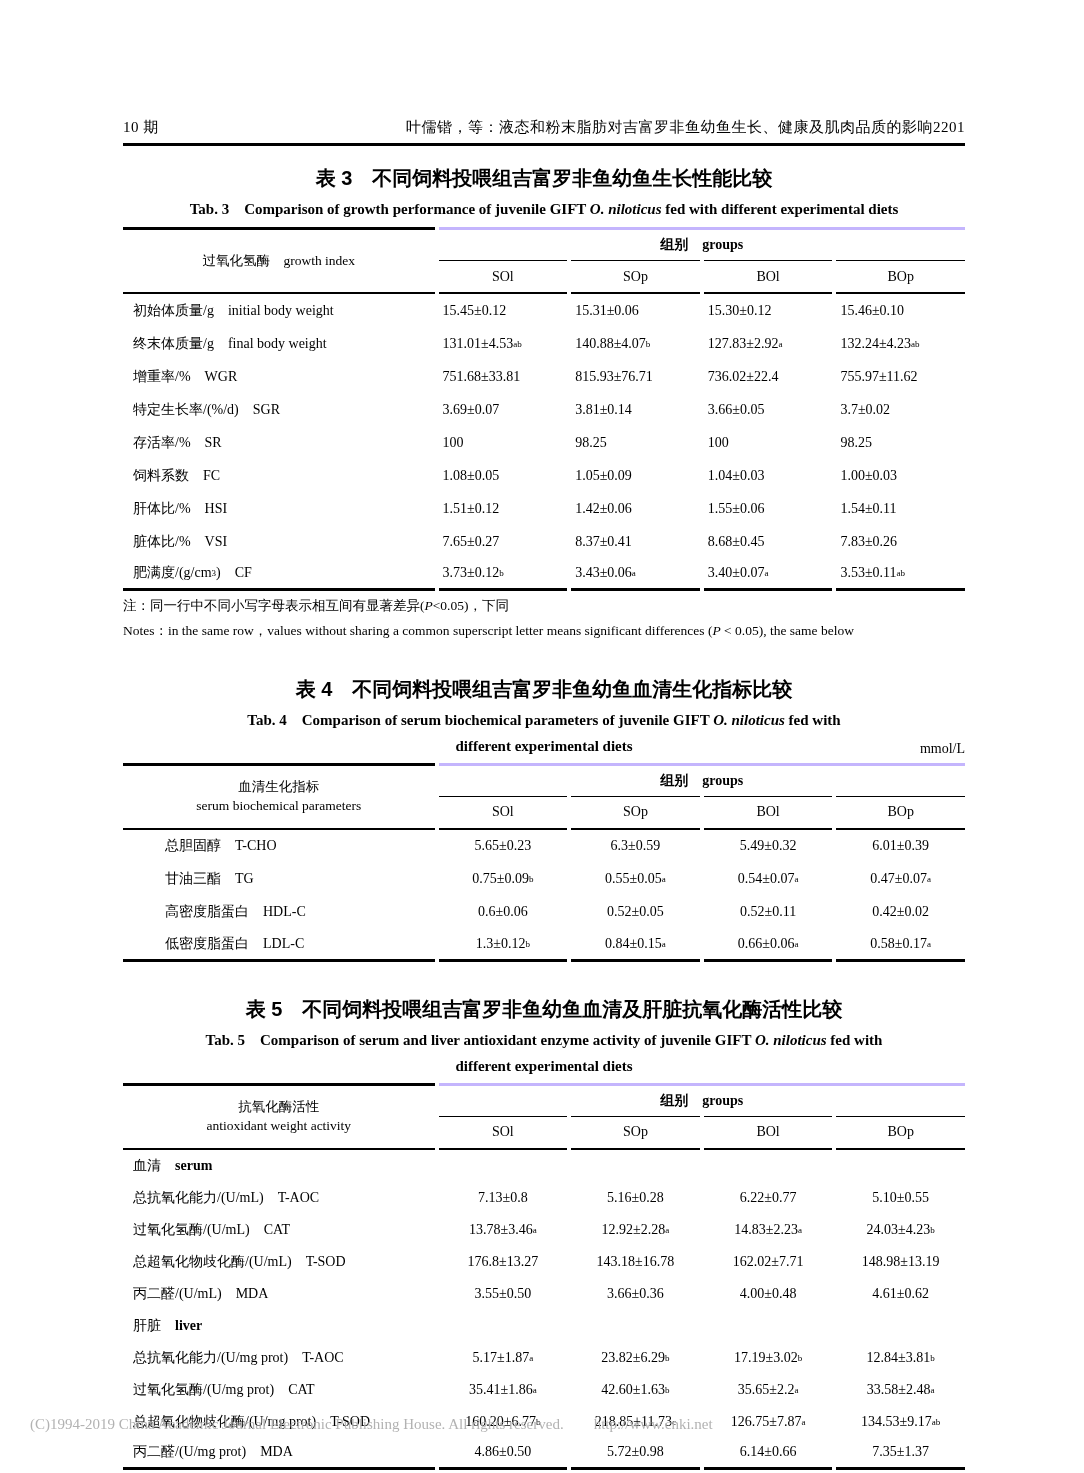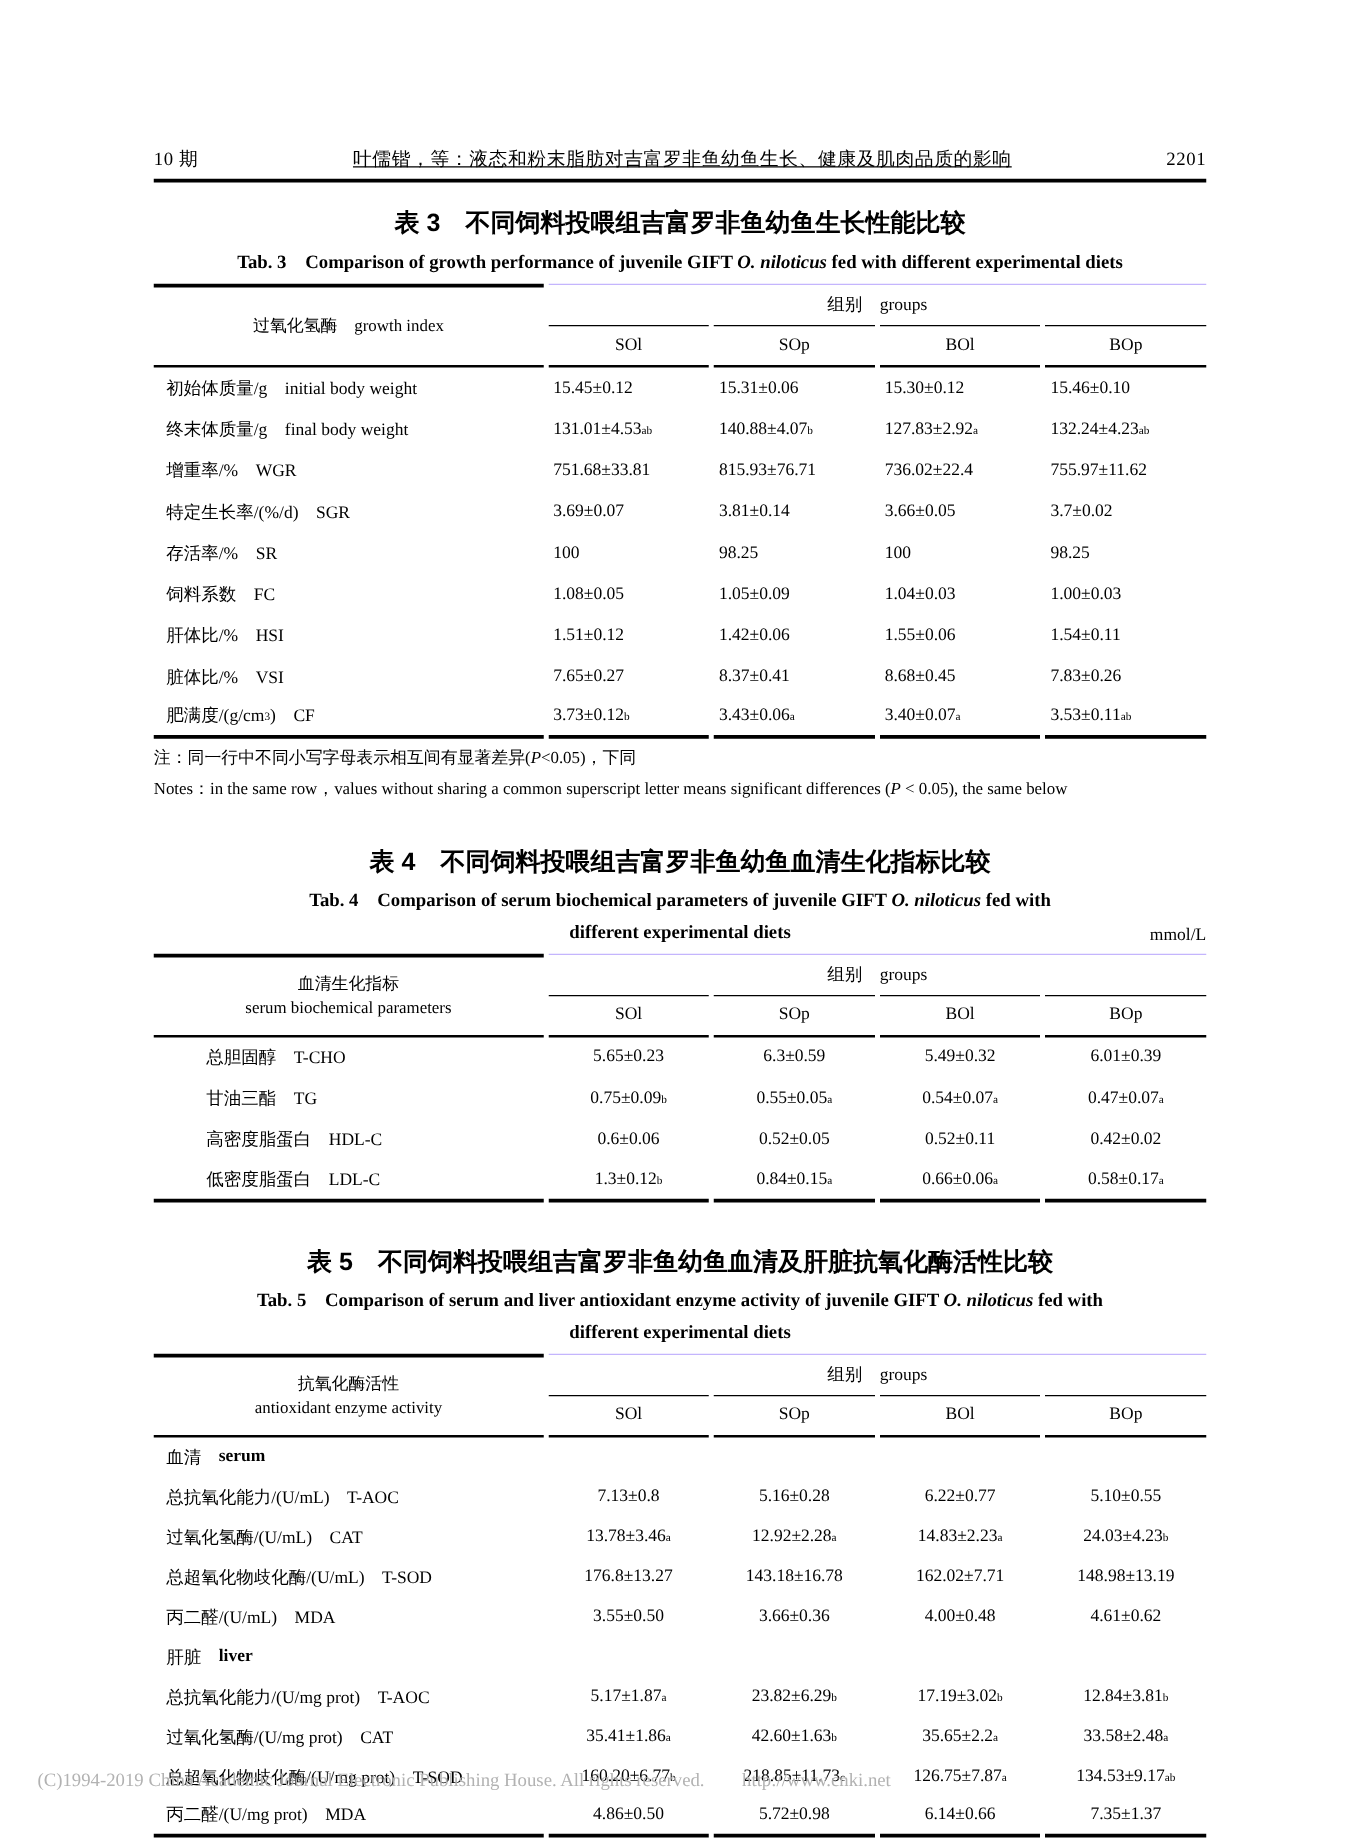--- a/index.html
+++ b/index.html
@@ -2,38 +2,38 @@
 <html><head>
 <meta charset="utf-8">
 <style>
   html,body{margin:0;padding:0;background:#fff;}
   body{width:1084px;height:1473px;position:relative;color:#000;
        font-family:"Liberation Serif",serif;overflow:hidden;}
   .content{margin-left:123px;width:842px;padding-top:118px;}
   
   .running-head{display:flex;justify-content:space-between;align-items:baseline;
                 font-size:15px;letter-spacing:.5px;}
-  .rh-title{flex:1;text-align:center;text-decoration:underline;}
+  .rh-title{flex:1;text-align:right;}
   .head-rule{border-top:3px solid #000;margin-top:6px;}
   
   .tbl-wrap{margin-top:34px;}
   .tbl-wrap:first-child{margin-top:19px;}
   .t-zh{font-family:"Liberation Sans",sans-serif;font-weight:bold;font-size:20px;
         text-align:center;margin:0 0 8px 0;}
   .t-en{font-weight:bold;font-size:15px;text-align:center;margin:0 0 8px 0;position:relative;}
   .t-en .unit{position:absolute;right:0;bottom:-2px;font-weight:normal;font-size:14px;}
   
   .tbl{font-size:14px;--rh:33px;}
   .thead{display:grid;grid-template-columns:37% 1fr 1fr 1fr 1fr;column-gap:4px;
          grid-template-rows:33px 34px;}
   .cell{display:flex;align-items:center;}
   .stub-head{grid-row:1 / span 2;grid-column:1;border-top:3px solid #000;
              border-bottom:2.5px solid #000;flex-direction:column;justify-content:center;
              text-align:center;line-height:1.35;font-size:13.5px;}
-  .glabel{grid-column:2 / span 4;border-top:1px solid #c4b5fd;justify-content:center;}
+  .glabel{grid-column:2 / span 4;border-top:3px solid #c4b5fd;justify-content:center;font-weight:bold;}
   .colh{border-top:1.5px solid #000;border-bottom:2.5px solid #000;justify-content:center;}
   .tbody .row{display:grid;grid-template-columns:37% 1fr 1fr 1fr 1fr;column-gap:4px;
               height:var(--rh);}
   .lbl{padding-left:10px;}
   .indent-lg .lbl{padding-left:42px;}
   .val{padding-left:4px;}
   .center-vals .val{justify-content:center;padding-left:0;}
   .row.section .lbl{grid-column:1 / -1;}
   .row.last .cell{border-bottom:3px solid #000;}
   sup{font-size:9px;line-height:0;vertical-align:super;}
@@ -188,21 +188,21 @@
         </div>
       </div>
       <div class="tbl-wrap">
         <div class="t-zh">表 5　不同饲料投喂组吉富罗非鱼幼鱼血清及肝脏抗氧化酶活性比较</div>
         <div class="t-en"><span>Tab. 5　Comparison of serum and liver antioxidant enzyme activity of juvenile GIFT <em>O. niloticus</em> fed with</span></div>
         <div class="t-en"><span>different experimental diets</span></div>
         <div class="tbl center-vals" style="--rh: 32px;">
           <div class="thead">
             <div class="cell stub-head">
               <div>抗氧化酶活性</div>
-              <div>antioxidant enzyme activity</div>
+              <div>antioxidant weight activity</div>
             </div>
             <div class="cell glabel">组别　groups</div>
             <div class="cell colh">SOl</div>
             <div class="cell colh">SOp</div>
             <div class="cell colh">BOl</div>
             <div class="cell colh">BOp</div>
           </div>
           <div class="tbody">
             <div class="row section">
               <div class="cell lbl">血清　<b>serum</b></div>

